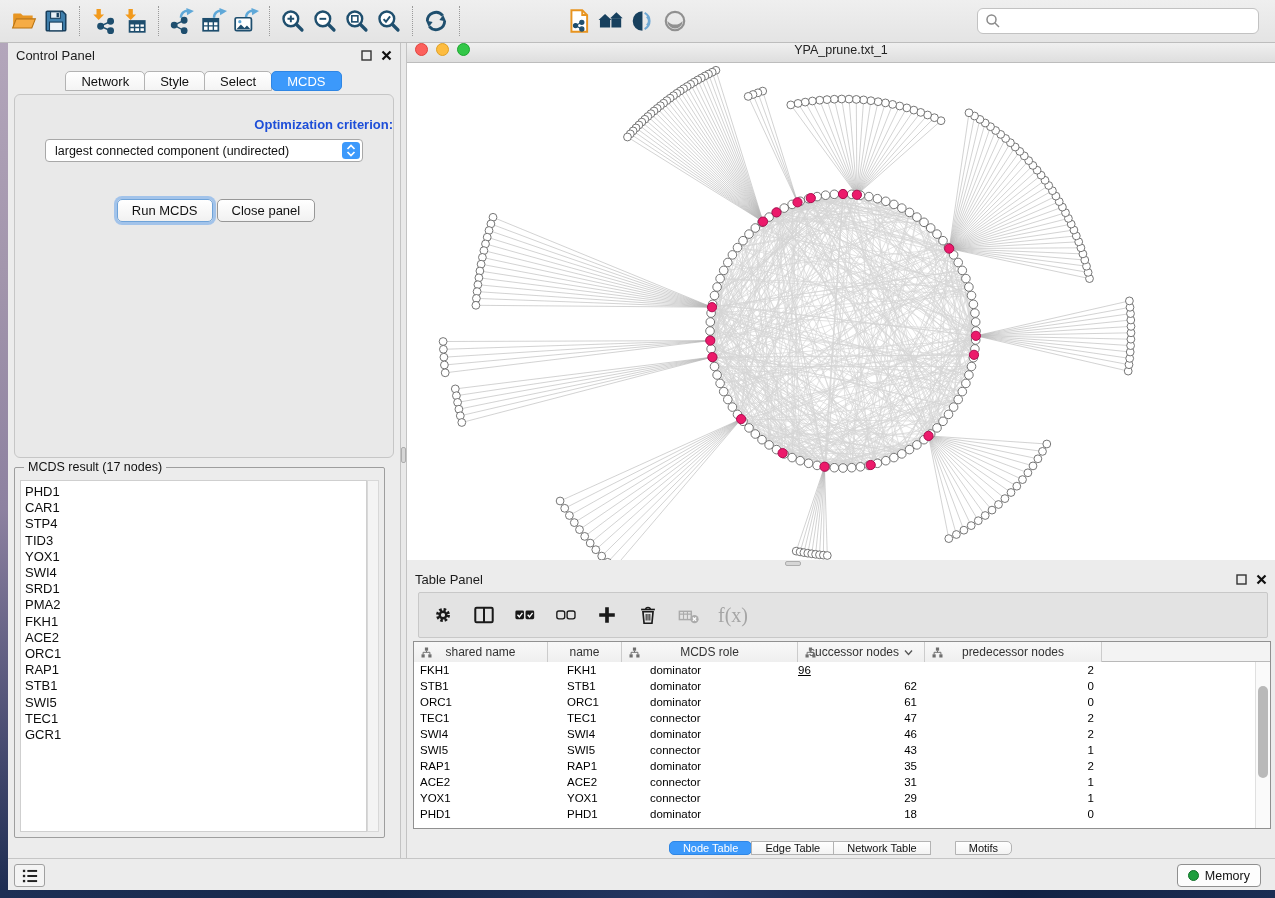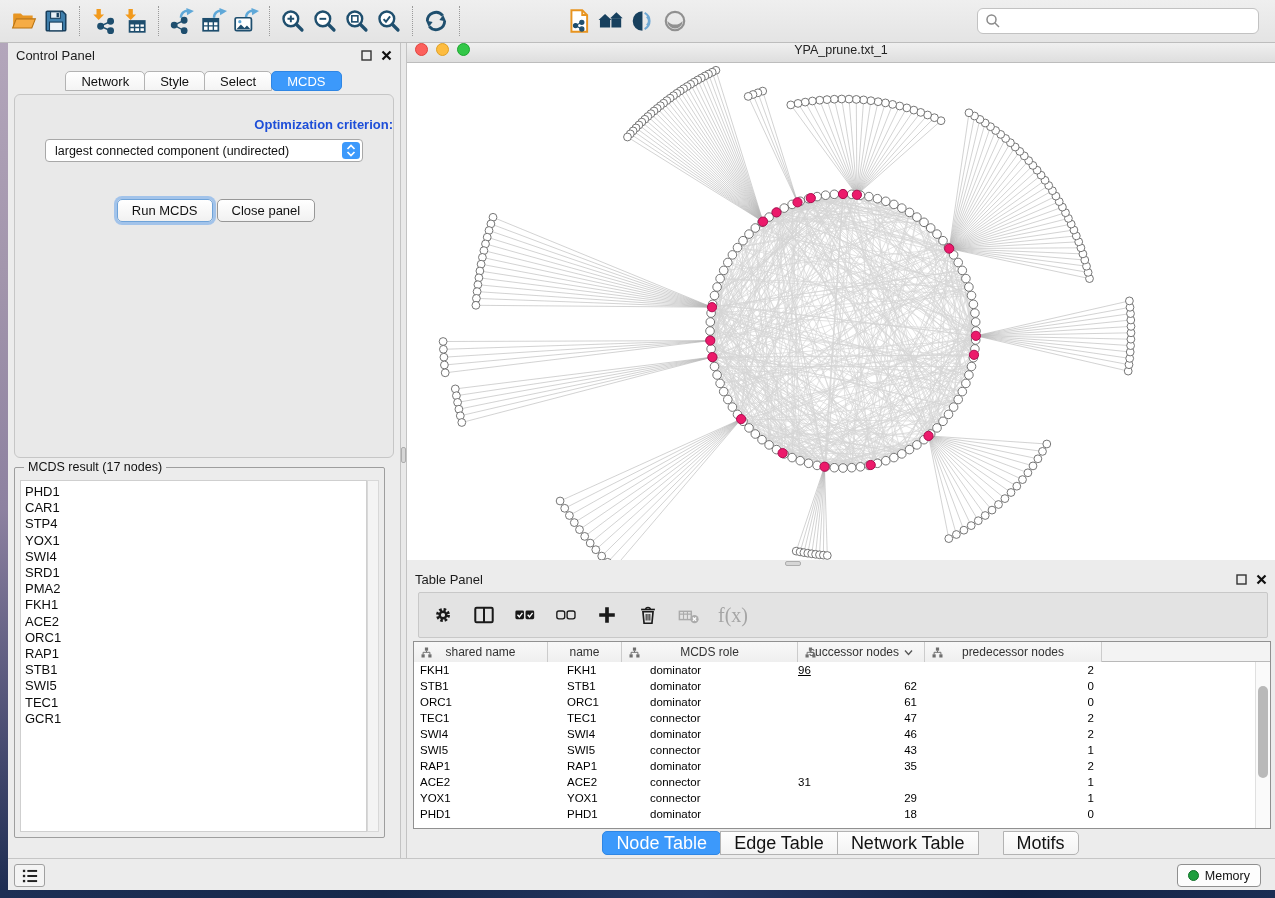--- a/index.html
+++ b/index.html
@@ -92,21 +92,21 @@
   #nt-header { display:flex; height:20px; border-bottom:1px solid #B9B9B9; background:#F3F3F3; }
   .th { position:relative; height:20px; border-right:1px solid #CCCCCC; background:linear-gradient(#F8F8F8,#EFEFEF);
     display:flex; align-items:center; justify-content:center; gap:5px; font-size:12px; color:#333; flex:0 0 auto; }
   .th .org-ic { position:absolute; left:7px; top:4.5px; }
   #nt-body .tr { display:flex; height:16px; align-items:center; }
   .td { flex:0 0 auto; font-size:11.5px; color:#000; white-space:nowrap; overflow:hidden; }
   #nt-scroll { position:absolute; right:0; top:20px; bottom:0; width:15px; background:#FAFAFA; border-left:1px solid #E0E0E0; }
   #nt-thumb { position:absolute; left:2px; right:2px; top:24px; height:92px; background:#B9B9B9; border-radius:6px; }
 
   #tp-tabs { position:absolute; left:0; bottom:3px; width:100%; display:flex; justify-content:center; }
-  .tp-tab { height:24px; padding:0 13px; display:flex; align-items:center; font-size:18px; color:#111;
+  .tp-tab { height:14px; padding:0 13px; display:flex; align-items:center; font-size:11px; color:#111;
     background:linear-gradient(#FEFEFE,#F3F3F3); border:1px solid #B3B3B3; margin-left:-1px; }
   .tp-tab:first-child { border-radius:5px 0 0 5px; }
   .tp-tab:last-child { border-radius:0 5px 5px 0;margin-left:24px; }
   .tp-tab.active { background:#3C99FB; color:#fff; border-color:#2F86E4; border-radius:5px; }
 
   
   #status-bar { position:absolute; left:8px; top:858px; width:1267px; height:32px; background:#ECECEC;
     border-top:1px solid #C6C6C6; }
   #list-btn { position:absolute; left:6px; top:5px; width:31px; height:23px; background:#F4F4F4;
     border:1px solid #A0A0A0; border-radius:3px; display:flex; align-items:center; justify-content:center; }
@@ -303,20 +303,21 @@
       <div class="cp-btn focused">Run MCDS</div>
       <div class="cp-btn">Close panel</div>
     </div>
   </div>
   <div id="mcds-group">
     <div id="mcds-legend">MCDS result (17 nodes)</div>
     <div id="mcds-list">
         <div class="mcds-item">PHD1</div>
         <div class="mcds-item">CAR1</div>
         <div class="mcds-item">STP4</div>
+        <div class="mcds-item">TID3</div>
         <div class="mcds-item">YOX1</div>
         <div class="mcds-item">SWI4</div>
         <div class="mcds-item">SRD1</div>
         <div class="mcds-item">PMA2</div>
         <div class="mcds-item">FKH1</div>
         <div class="mcds-item">ACE2</div>
         <div class="mcds-item">ORC1</div>
         <div class="mcds-item">RAP1</div>
         <div class="mcds-item">STB1</div>
         <div class="mcds-item">SWI5</div>
@@ -1456,21 +1457,21 @@
           <div class="td" style="width: 134px; text-align: left; padding-left: 6px;">RAP1</div>
           <div class="td" style="width: 74px; text-align: left; padding-left: 19px;">RAP1</div>
           <div class="td" style="width: 176px; text-align: left; padding-left: 28px;">dominator</div>
           <div class="td" style="width: 127px; text-align: right; padding-right: 8px;">35</div>
           <div class="td" style="width: 177px; text-align: right; padding-right: 8px;">2</div>
         </div>
         <div class="tr">
           <div class="td" style="width: 134px; text-align: left; padding-left: 6px;">ACE2</div>
           <div class="td" style="width: 74px; text-align: left; padding-left: 19px;">ACE2</div>
           <div class="td" style="width: 176px; text-align: left; padding-left: 28px;">connector</div>
-          <div class="td" style="width: 127px; padding-right: 8px;">31</div>
+          <div class="td" style="width: 127px; text-align: right; padding-right: 8px;">31</div>
           <div class="td" style="width: 177px; text-align: right; padding-right: 8px;">1</div>
         </div>
         <div class="tr">
           <div class="td" style="width: 134px; text-align: left; padding-left: 6px;">YOX1</div>
           <div class="td" style="width: 74px; text-align: left; padding-left: 19px;">YOX1</div>
           <div class="td" style="width: 176px; text-align: left; padding-left: 28px;">connector</div>
           <div class="td" style="width: 127px; text-align: right; padding-right: 8px;">29</div>
           <div class="td" style="width: 177px; text-align: right; padding-right: 8px;">1</div>
         </div>
         <div class="tr">

